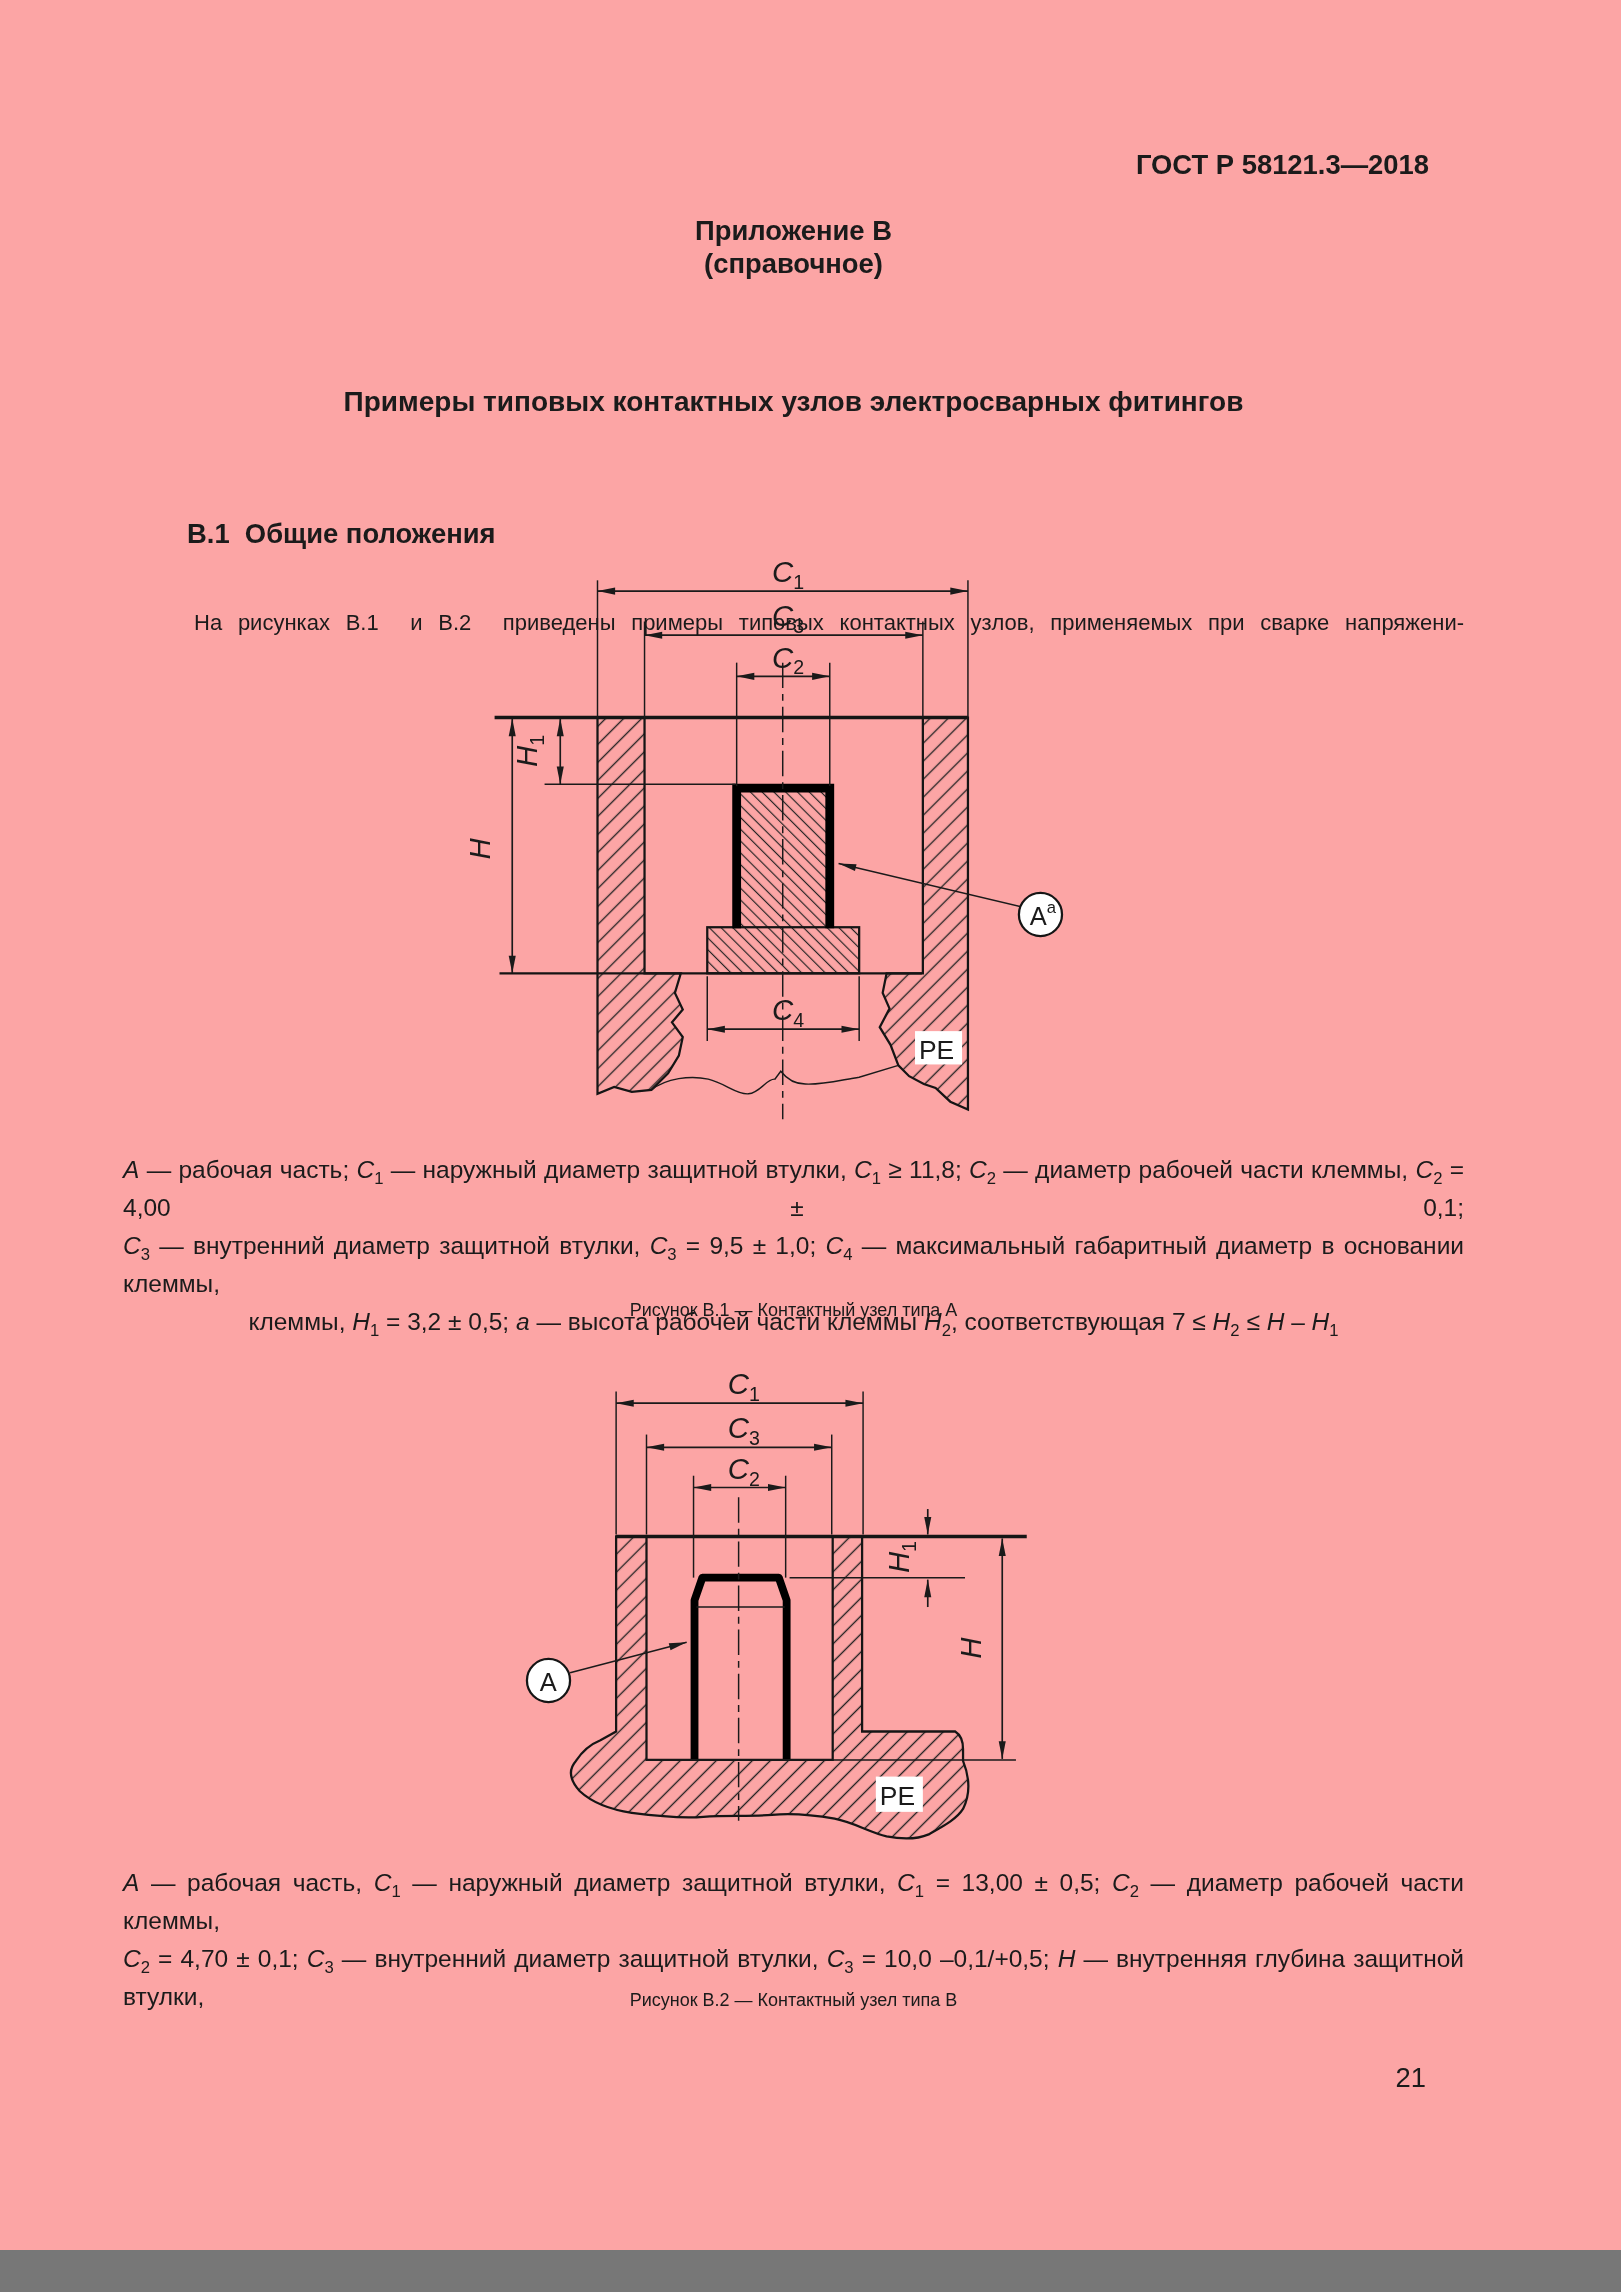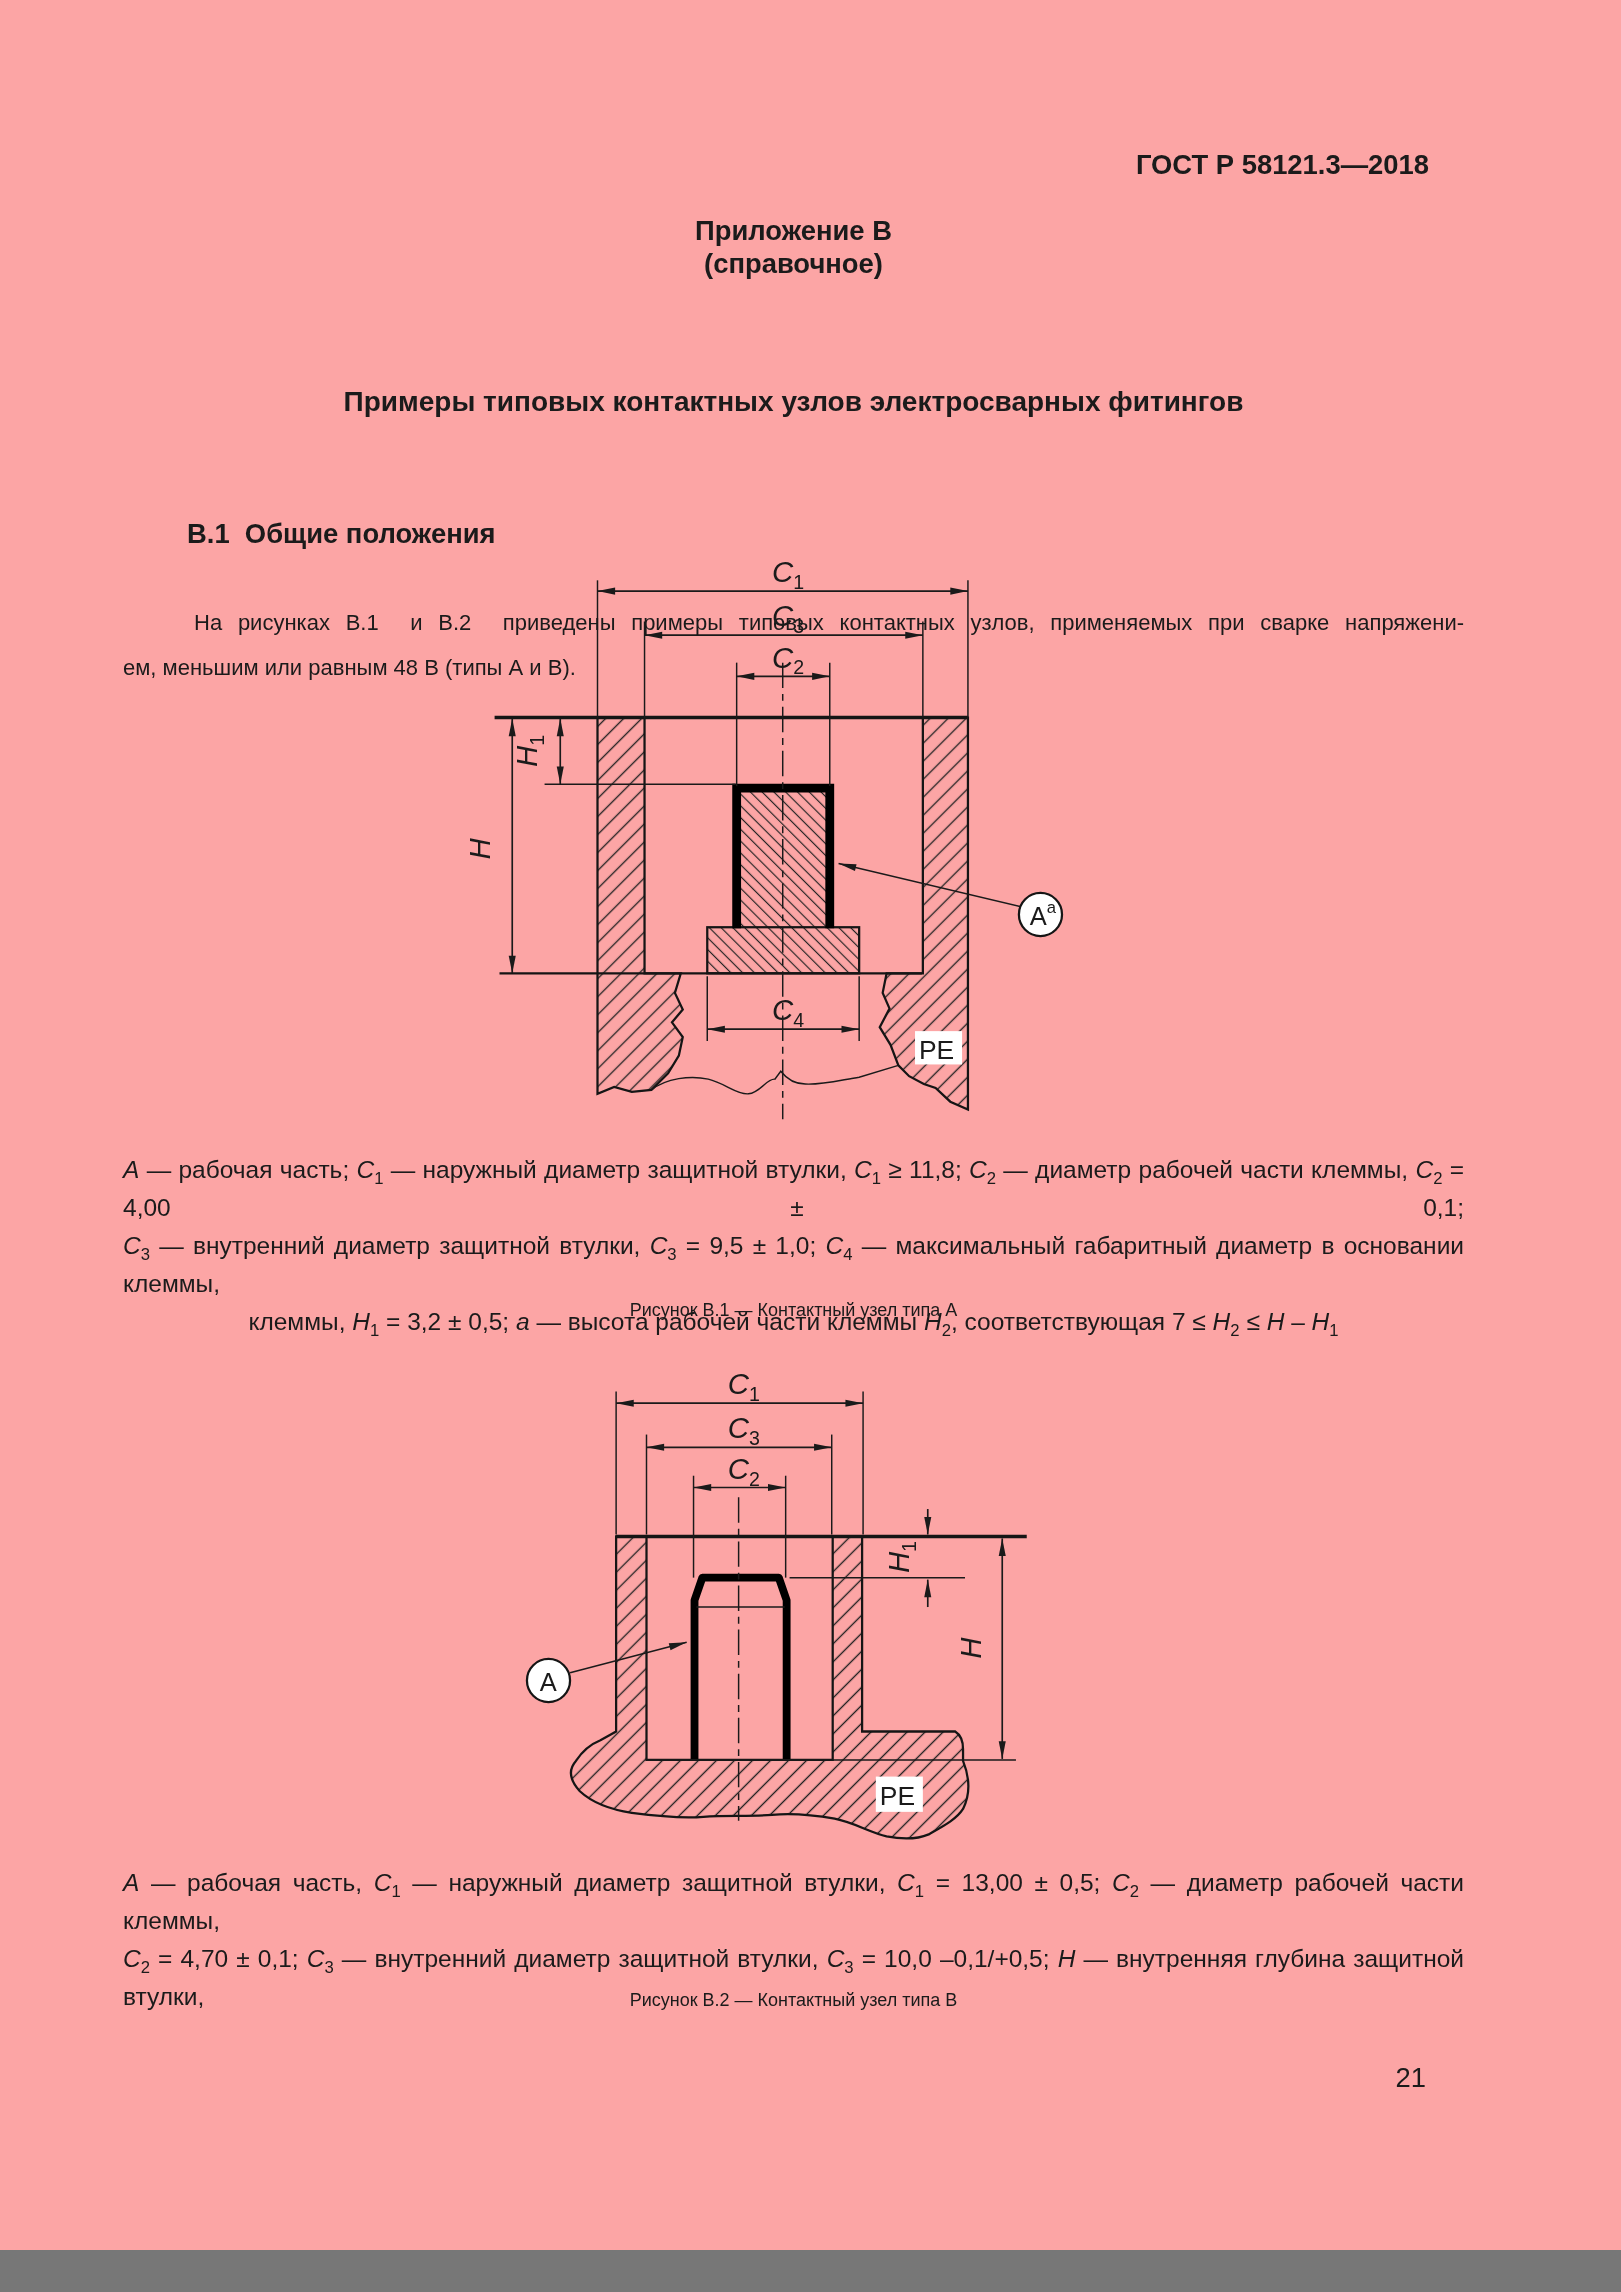--- a/index.html
+++ b/index.html
@@ -53,21 +53,20 @@
 
   <div class="abs textblock ctr b" style="top:214px;font-size:27.4px;line-height:33px">Приложение В</div>
   <div class="abs textblock ctr b" style="top:386px;font-size:28px">Примеры типовых контактных узлов электросварных фитингов</div>
 
   <div class="abs textblock ctr b" style="top:247px;font-size:27.4px;line-height:33px">(справочное)</div>
 
   <div class="abs b pre" style="left:187px;top:518px;font-size:27.4px">В.1  Общие положения</div>
 
   <div class="abs textblock body-par" style="top:600px">
     <div class="pre jst" style="text-indent:71px">На рисунках В.1  и В.2  приведены примеры типовых контактных узлов, применяемых при сварке напряжени-</div>
-    <div class="pre">ем, меньшим или равным 48 В (типы А и В).</div>
   </div>
 
   <svg class="fig" style="left:421px;top:547px" width="696" height="588" viewBox="430 558 710 600">
 
     <g>
       <path class="outline" fill="url(#hatchPE)" d="M610,732 L658,732 L658,993 L695,993 L689,1013 L697,1030 L686,1043 L697,1058 L693,1077 L682,1095 L665,1112 L645,1114 L627,1109 L610,1116 Z"></path>
     </g>
 
     <g>
       <path class="outline" fill="url(#hatchPE)" d="M942,732 L988,732 L988,1132 L970,1124 L955,1110 L943,1106 L928,1098 L917,1087 L909,1066 L898,1048 L908,1029 L901,1013 L905,993 L942,993 Z"></path>

